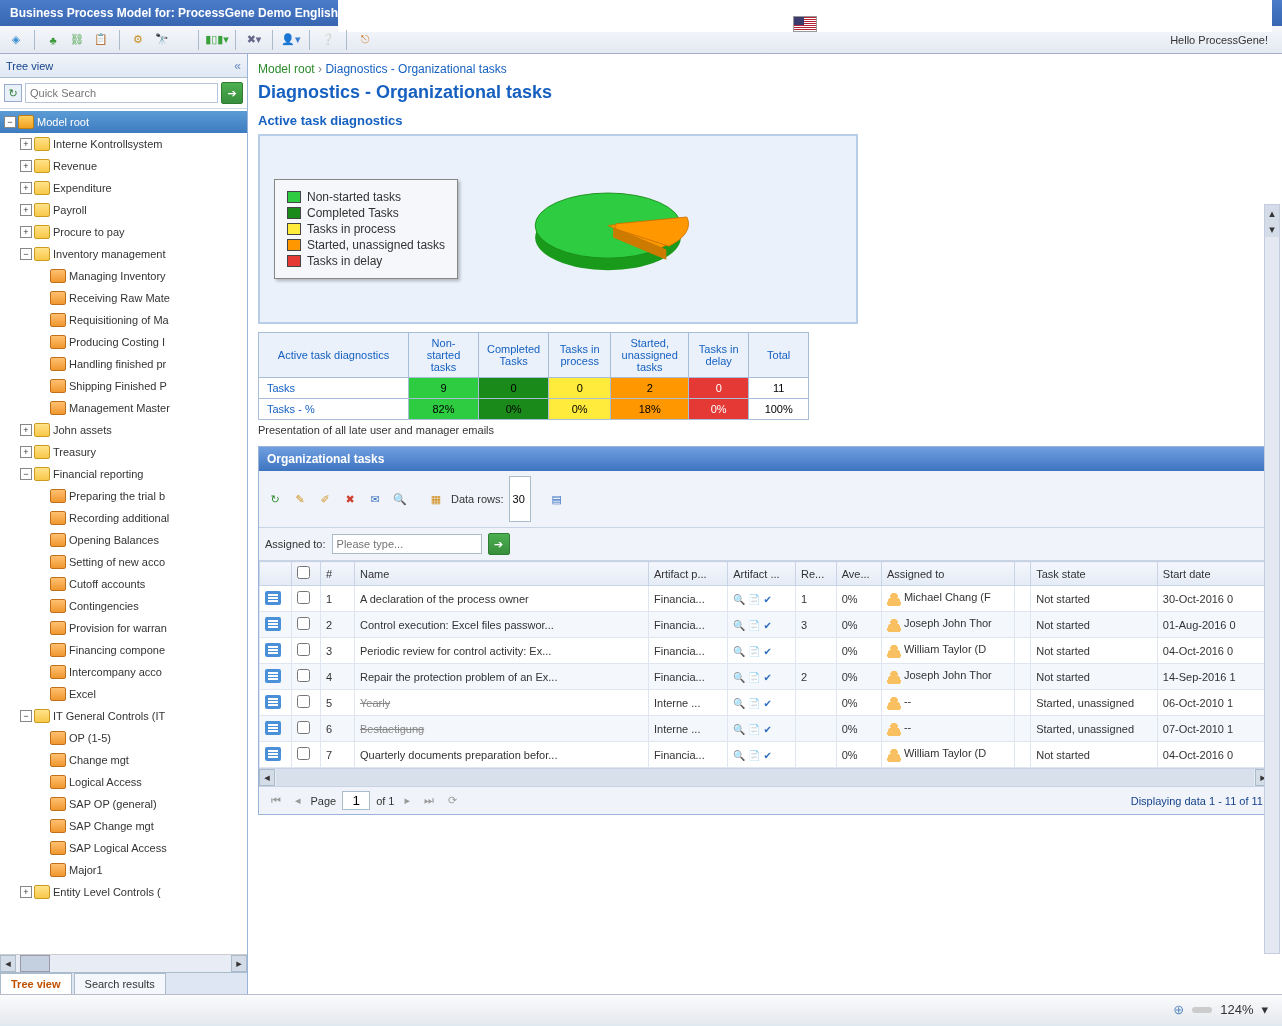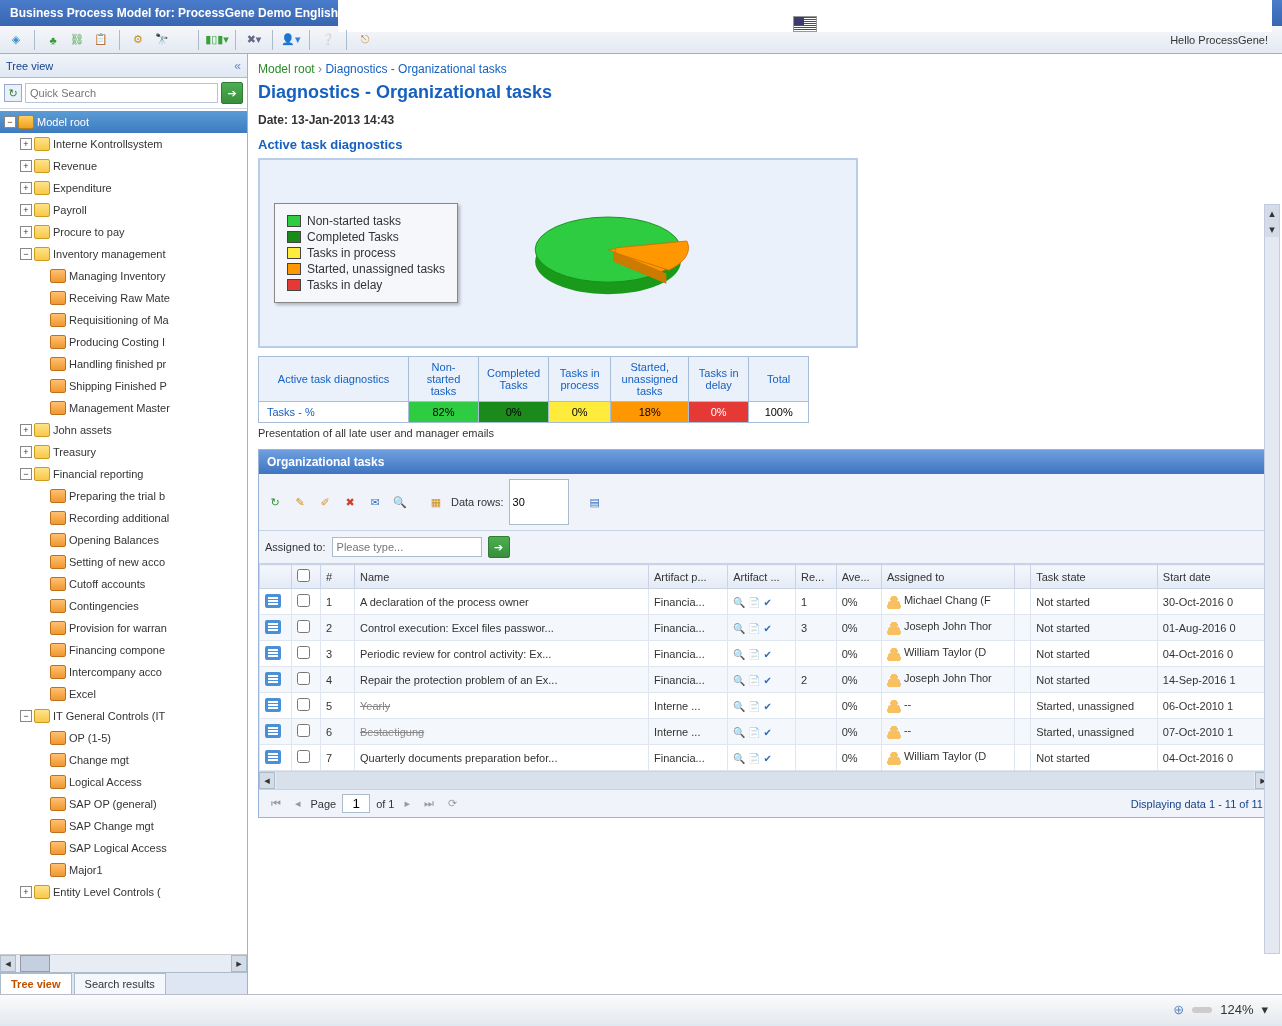--- a/index.html
+++ b/index.html
@@ -52,21 +52,21 @@
 .pie { width:180px; height:120px; position:relative; }
 .diagtable { border-collapse:collapse; margin-bottom:4px; }
 .diagtable th, .diagtable td { border:1px solid #a8bdd8; padding:4px 8px; text-align:center; font-size:11px; }
 .diagtable th { background:#eaf1fb; color:#1560c0; font-weight:normal; }
 .diagtable .rowlbl { text-align:left; color:#1560c0; background:#fff; }
 .note { font-size:11px; margin-bottom:10px; }
 .panel { border:1px solid #99b3d9; }
 .panel-hdr { background:linear-gradient(#6f9fe0,#3e74c0); color:#fff; font-weight:bold; padding:5px 8px; font-size:12px; }
 .panel-tb { background:#f0f4fa; border-bottom:1px solid #c8d4e6; padding:5px 6px; display:flex; align-items:center; gap:5px; }
 .panel-tb .drlabel { font-size:11px; }
-.panel-tb input.dr { width:60px; border:1px solid #abc; padding:16px 3px; font-size:11px; }
+.panel-tb input.dr { width:22px; border:1px solid #abc; padding:16px 3px; font-size:11px; }
 .filterrow { background:#f0f4fa; padding:5px 6px; display:flex; align-items:center; gap:6px; border-bottom:1px solid #c8d4e6; }
 .filterrow input { width:150px; border:1px solid #abc; padding:3px 4px; font-size:11px; color:#999; }
 .grid { width:100%; border-collapse:collapse; table-layout:fixed; }
 .grid th { background:linear-gradient(#f4f7fc,#e4ebf6); border:1px solid #c8d4e6; padding:4px 5px; text-align:left; font-weight:normal; color:#333; font-size:11px; overflow:hidden; white-space:nowrap; }
 .grid td { border:1px solid #e0e6f0; padding:4px 5px; font-size:11px; overflow:hidden; white-space:nowrap; text-overflow:ellipsis; height:26px; }
 .grid tr.alt td { background:#f4f7fc; }
 .rowicon { width:16px; height:14px; background:#4a90d9; border-radius:2px; display:inline-block; position:relative; }
 .rowicon::after { content:''; position:absolute; left:3px; top:3px; right:3px; height:2px; background:#fff; box-shadow:0 3px 0 #fff, 0 6px 0 #fff; }
 .person { width:14px; height:14px; display:inline-block; background:radial-gradient(circle at 50% 30%, #f8c060 30%, transparent 31%), radial-gradient(circle at 50% 80%, #f8c060 50%, transparent 51%); vertical-align:middle; margin-right:3px; }
 .strike { text-decoration:line-through; color:#888; }
@@ -327,21 +327,20 @@
         <div class="varrow">▴</div>
           <div style="flex:1"></div>
           <div class="varrow">▾</div>
       </div>
       <div class="bc">
         <a class="root">Model root</a>
         <span class="sep2"> › </span>
         <a class="cur">Diagnostics - Organizational tasks</a>
       </div>
       <h1 class="pgtitle">Diagnostics - Organizational tasks</h1>
-      <div class="date">Date: 13-Jan-2013 14:43</div>
       <div class="subhdr">Active task diagnostics</div>
 
       <div class="chartbox">
         <div class="legend" id="legend">
             <div class="legend-row">
               <span class="sw" style="background:#2ecc40"></span>
               <span>Non-started tasks</span>
             </div>
             <div class="legend-row">
               <span class="sw" style="background:#1a8a1a"></span>
@@ -377,20 +376,29 @@
           <th style="width:150px">Active task diagnostics</th>
           <th style="width:70px">Non-started tasks</th>
           <th style="width:70px">Completed Tasks</th>
           <th style="width:62px">Tasks in process</th>
           <th style="width:78px">Started, unassigned tasks</th>
           <th style="width:60px">Tasks in delay</th>
           <th style="width:60px">Total</th>
         </tr>
         </tbody>
           <tbody id="diag-rows">
+            <tr>
+              <td class="rowlbl">Tasks</td>
+              <td style="background:#2ecc40;color:#000">9</td>
+              <td style="background:#1a8a1a;color:#000">0</td>
+              <td style="background:#ffeb3b;color:#000">0</td>
+              <td style="background:#ff9800;color:#000">2</td>
+              <td style="background:#e53935;color:#fff">0</td>
+              <td style="background:#ffffff;color:#000">11</td>
+            </tr>
             <tr>
               <td class="rowlbl">Tasks - %</td>
               <td style="background:#2ecc40;color:#000">82%</td>
               <td style="background:#1a8a1a;color:#000">0%</td>
               <td style="background:#ffeb3b;color:#000">0%</td>
               <td style="background:#ff9800;color:#000">18%</td>
               <td style="background:#e53935;color:#fff">0%</td>
               <td style="background:#ffffff;color:#000">100%</td>
             </tr>
           </tbody>

